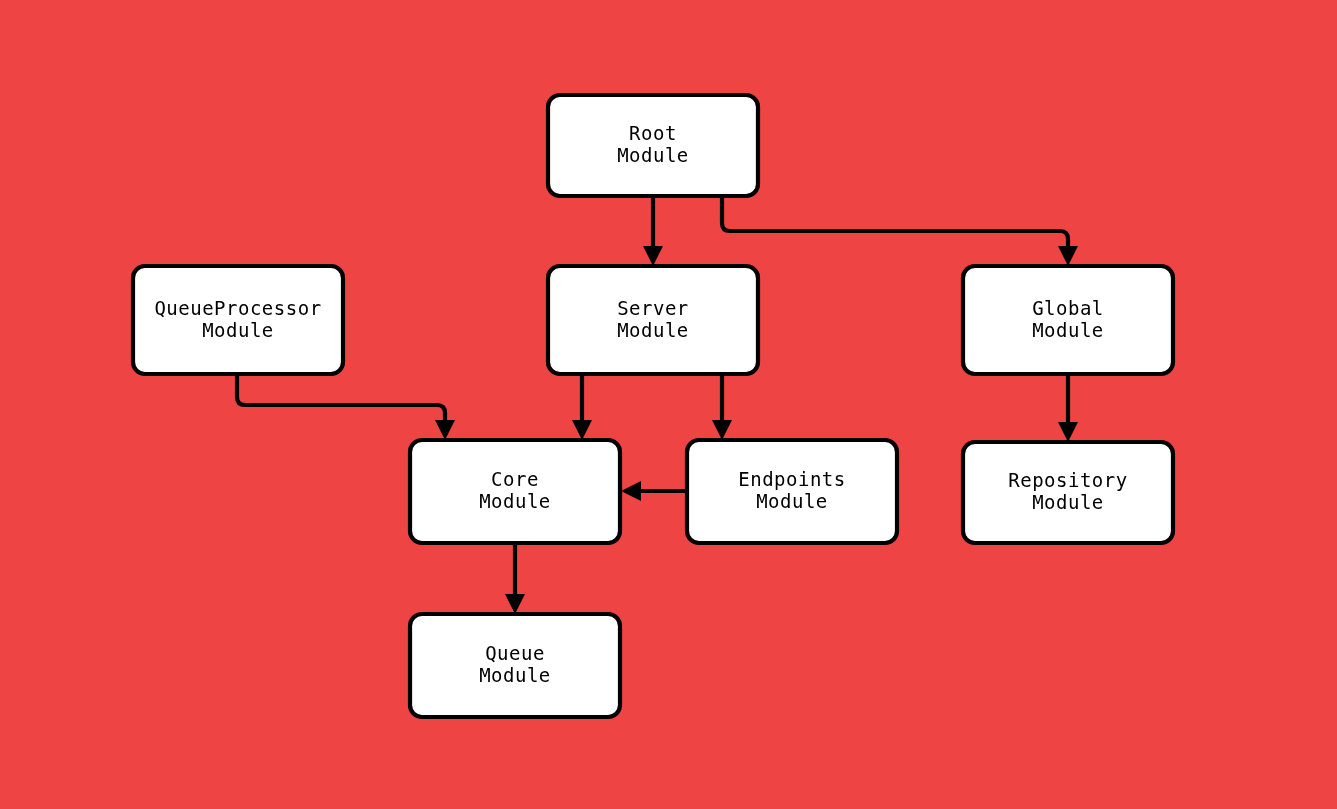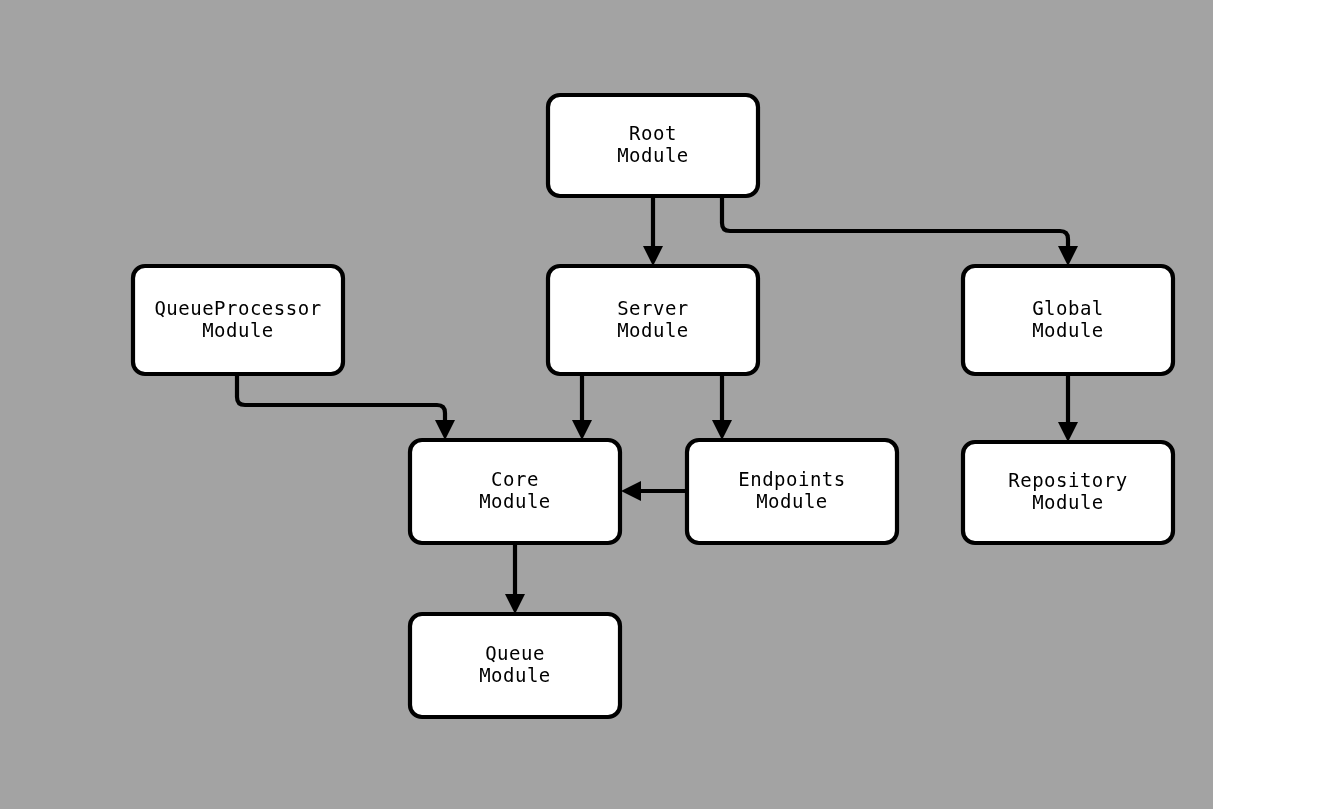--- a/index.html
+++ b/index.html
@@ -9,23 +9,23 @@
     background: #ffffff;
   }
   body {
     width: 1337px;
     height: 809px;
     overflow: hidden;
     font-family: "DejaVu Sans Mono", "Liberation Mono", monospace;
   }
   #diagram-root {
     position: relative;
-    width: 1213px;
+    width: 1337px;
     height: 809px;
-    background: #a3a3a3;
+    background: #ef4444;
   }
   svg#graph {
     display: block;
     width: 1337px;
     height: 809px;
   }
   .node-box {
     fill: #ffffff;
     stroke: #000000;
     stroke-width: 4.2;

